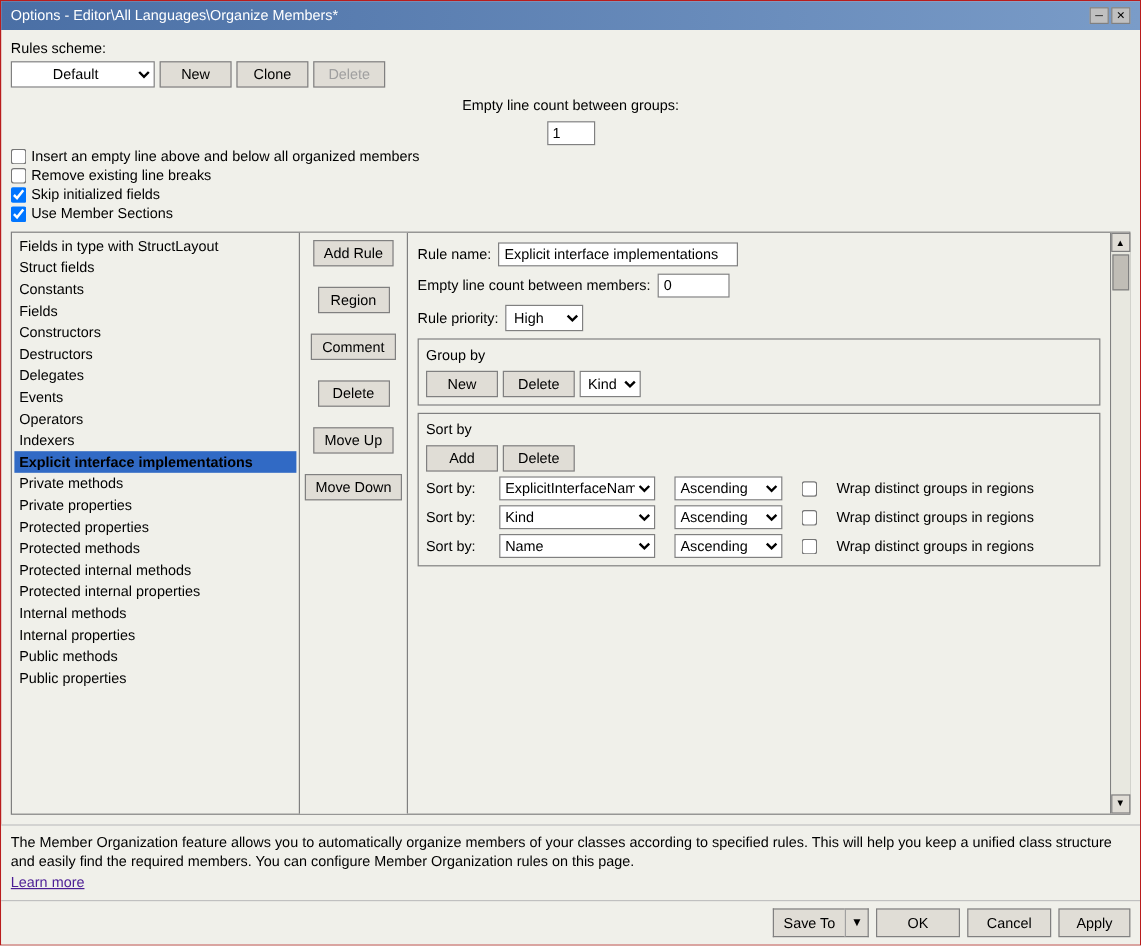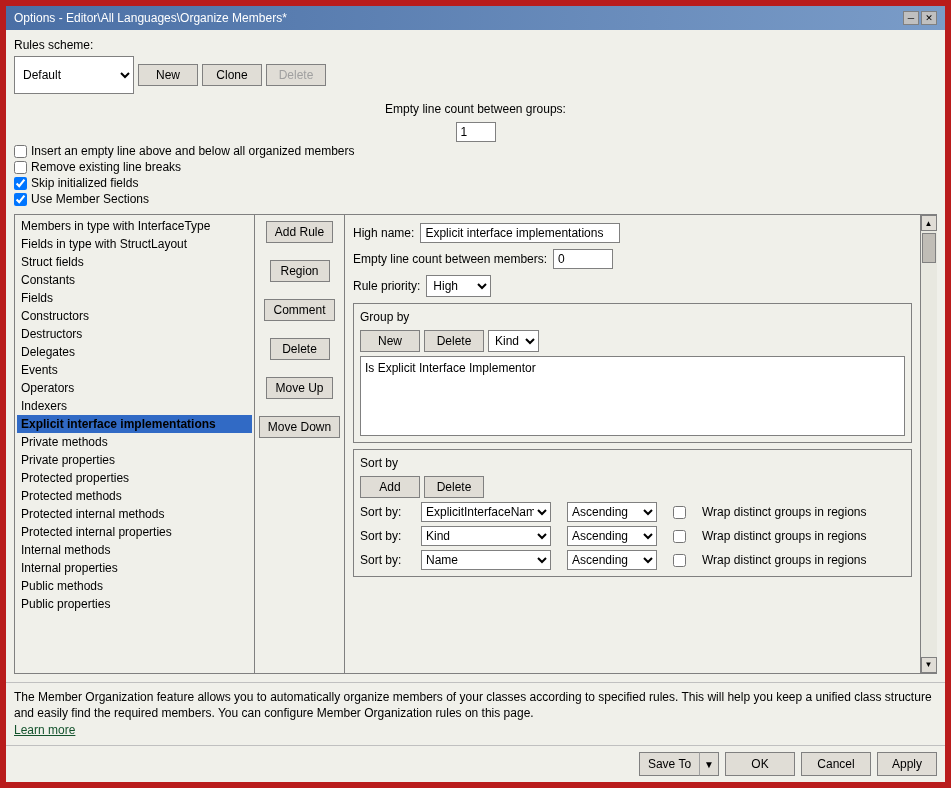--- a/index.html
+++ b/index.html
@@ -8,21 +8,21 @@
       font-size: 12px;
       background: #d4d0c8;
       width: 951px;
       height: 788px;
       overflow: hidden;
     }
     .window {
       width: 951px;
       height: 788px;
       background: #f0f0ea;
-      border: 6px solid #b91c1c;
+      border: 1px solid #b91c1c;
       display: flex;
       flex-direction: column;
     }
     .titlebar {
       background: linear-gradient(to right, #4a6fa5, #7a9cc8);
       color: white;
       padding: 4px 8px;
       display: flex;
       align-items: center;
       justify-content: space-between;
@@ -64,25 +64,26 @@
       gap: 4px;
       margin-bottom: 4px;
     }
     .rules-scheme-controls {
       display: flex;
       align-items: center;
       gap: 4px;
     }
     select.scheme-select {
       width: 120px;
-      height: 38px;
+      height: 22px;
       border: 1px solid #808080;
       background: white;
       padding: 1px 4px;
       font-size: 12px;
+      text-align: center;
     }
     button.win-btn {
       height: 22px;
       min-width: 60px;
       background: #e0ddd6;
       border: 1px solid #808080;
       padding: 0 8px;
       font-size: 12px;
       cursor: pointer;
       white-space: nowrap;
@@ -271,21 +272,21 @@
       font-size: 12px;
     }
     .bottom-info {
       background: #f0f0ea;
       border-top: 1px solid #c0c0c0;
       padding: 6px 8px;
       font-size: 12px;
       line-height: 1.4;
     }
     .learn-more {
-      color: #14532d;
+      color: #4c1d95;
       text-decoration: underline;
       cursor: pointer;
     }
     .dialog-buttons {
       display: flex;
       justify-content: flex-end;
       align-items: center;
       gap: 6px;
       padding: 6px 8px;
       border-top: 1px solid #c0c0c0;
@@ -386,21 +387,20 @@
       <div class="checkbox-row">
         <input type="checkbox" checked="" style="">
         <label>Use Member Sections</label>
       </div>
     </div>
 
     <div class="panels-wrapper">
 
       <div class="left-panel">
         <div class="member-list" id="member-list-container">
-        <div class="member-item">Members in type with InterfaceType</div>
             <div class="member-item">Fields in type with StructLayout</div>
             <div class="member-item">Struct fields</div>
             <div class="member-item">Constants</div>
             <div class="member-item">Fields</div>
             <div class="member-item">Constructors</div>
             <div class="member-item">Destructors</div>
             <div class="member-item">Delegates</div>
             <div class="member-item">Events</div>
             <div class="member-item">Operators</div>
             <div class="member-item">Indexers</div>
@@ -423,21 +423,21 @@
         <button class="win-btn">Region</button>
         <button class="win-btn">Comment</button>
         <button class="win-btn">Delete</button>
         <button class="win-btn">Move Up</button>
         <button class="win-btn">Move Down</button>
       </div>
 
       <div class="right-panel">
 
         <div class="field-row">
-          <span>High name:</span>
+          <span>Rule name:</span>
           <input class="text-input rule-name-input" type="text" value="Explicit interface implementations" style="">
         </div>
 
         <div class="field-row">
           <span>Empty line count between members:</span>
           <input class="text-input empty-count-input" type="text" value="0" style="">
         </div>
 
         <div class="field-row">
           <span>Rule priority:</span>
@@ -449,23 +449,20 @@
         </div>
 
         <div class="group-by-section">
           <span class="section-label">Group by</span>
           <div class="group-by-buttons">
             <button class="win-btn">New</button>
             <button class="win-btn">Delete</button>
             <select class="small-select">
               <option>Kind</option>
             </select>
-          </div>
-          <div class="group-by-display">
-            <span>Is Explicit Interface Implementor</span>
           </div>
         </div>
 
         <div class="sort-by-section">
           <span class="section-label">Sort by</span>
           <div class="sort-add-delete">
             <button class="win-btn">Add</button>
             <button class="win-btn">Delete</button>
           </div>
 

